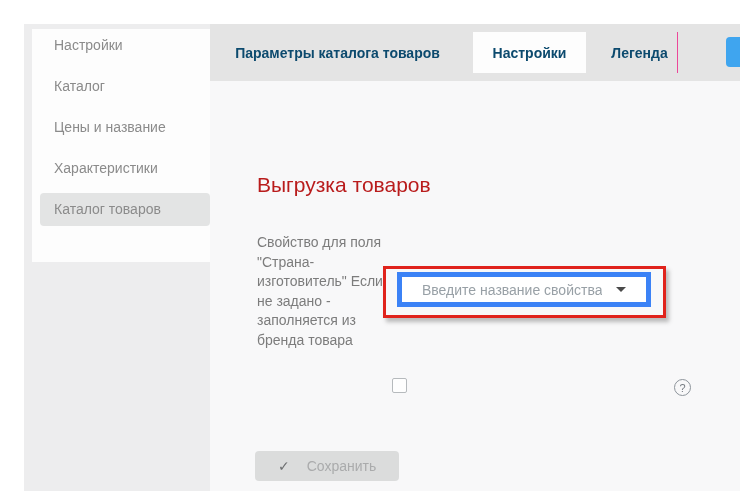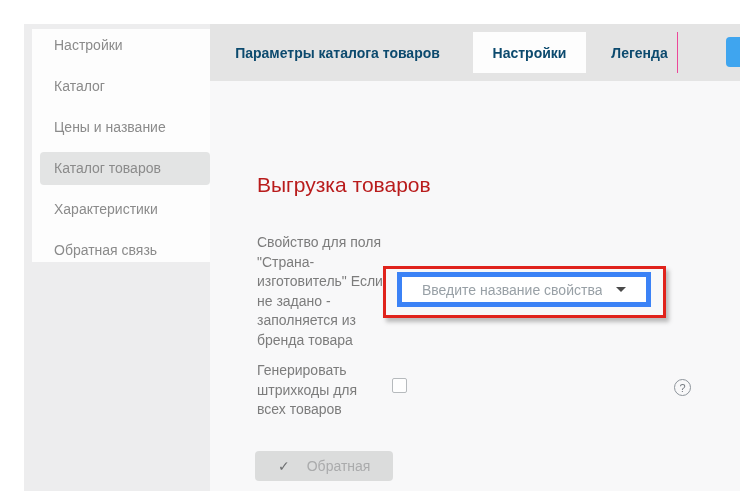--- a/index.html
+++ b/index.html
@@ -163,23 +163,22 @@
   }
 </style>
 </head>
 <body>
 
 <div class="sidebar">
   <nav class="sidebar-menu">
     <div class="sidebar-item">Настройки</div>
     <div class="sidebar-item">Каталог</div>
     <div class="sidebar-item">Цены и название</div>
+    <div class="sidebar-item">Характеристики</div>
     <div class="sidebar-item active">Каталог товаров</div>
-    <div class="sidebar-item">Характеристики</div>
-    <div class="sidebar-item">Обратная связь</div>
   </nav>
 </div>
 
 <div class="tabbar">
   <div class="tab tab-1">Параметры каталога товаров</div>
   <div class="tab tab-2 active">Настройки</div>
   <div class="tab tab-3">Легенда</div>
 </div>
 <button class="export-btn">Выгр</button>
 
@@ -188,24 +187,23 @@
 
   <div class="field-label label-country">Свойство для поля "Страна-изготовитель" Если не задано - заполняется из бренда товара</div>
 
   <div class="annotation-box"></div>
 
   <div class="property-select" role="combobox">
     <span class="select-placeholder">Введите название свойства</span>
     <span class="caret"></span>
   </div>
 
-  <div class="field-label label-barcodes">Генерировать штрихкоды для всех товаров</div>
 
   <div class="checkbox" role="checkbox" aria-checked="false"></div>
 
   <div class="help-icon">?</div>
 
   <button class="save-btn" disabled="">
     <span class="check-icon">✓</span>
-    <span>Обратная</span>
+    <span>Сохранить</span>
   </button>
 </div>
 <div class="content-bottom"></div>
 
 </body></html>

